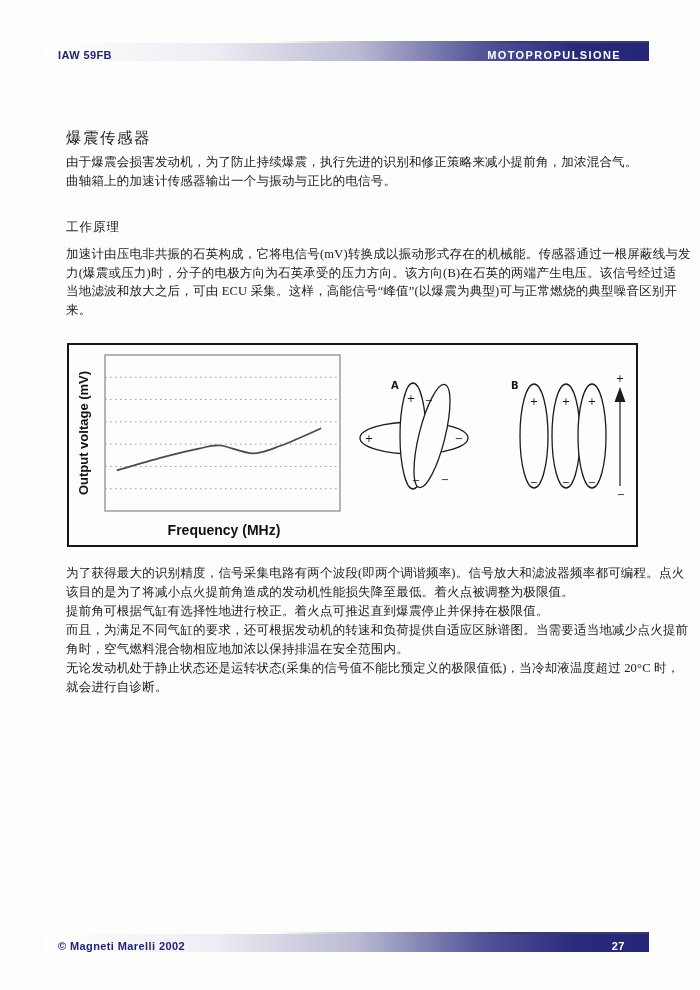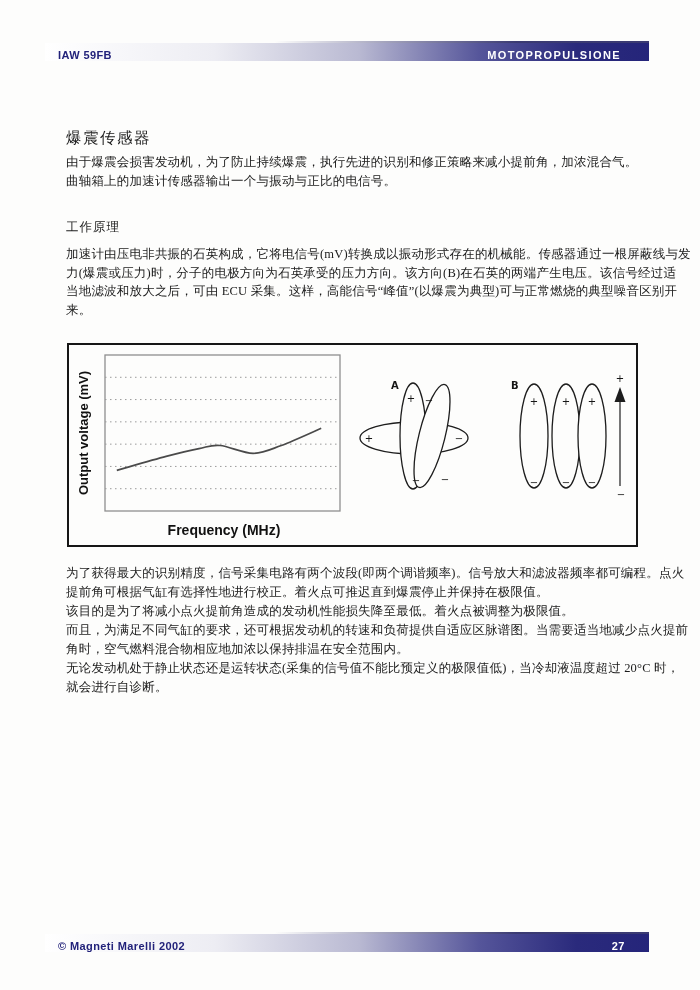--- a/index.html
+++ b/index.html
@@ -143,22 +143,22 @@
           <polygon points="551,42 545.5,57 556.5,57" fill="#1d1d1d"></polygon>
           <text class="sign" x="551" y="37">+</text>
           <text class="sign" x="552" y="153">−</text>
         </g>
       </g>
     </svg>
   </div>
 
   <div class="para" id="calibration">
       <div class="line">为了获得最大的识别精度，信号采集电路有两个波段(即两个调谐频率)。信号放大和滤波器频率都可编程。点火</div>
+      <div class="line">该目的是为了将减小点火提前角造成的发动机性能损失降至最低。着火点被调整为极限值。</div>
       <div class="line">提前角可根据气缸有选择性地进行校正。着火点可推迟直到爆震停止并保持在极限值。</div>
-      <div class="line">该目的是为了将减小点火提前角造成的发动机性能损失降至最低。着火点被调整为极限值。</div>
       <div class="line">而且，为满足不同气缸的要求，还可根据发动机的转速和负荷提供自适应区脉谱图。当需要适当地减少点火提前</div>
       <div class="line">角时，空气燃料混合物相应地加浓以保持排温在安全范围内。</div>
       <div class="line">无论发动机处于静止状态还是运转状态(采集的信号值不能比预定义的极限值低)，当冷却液温度超过 20°C 时，</div>
       <div class="line">就会进行自诊断。</div>
     </div>
 
   <div class="bar footer-bar">
     <span class="bar-left">© Magneti Marelli 2002</span>
     <span class="bar-right">27</span>
   </div>

